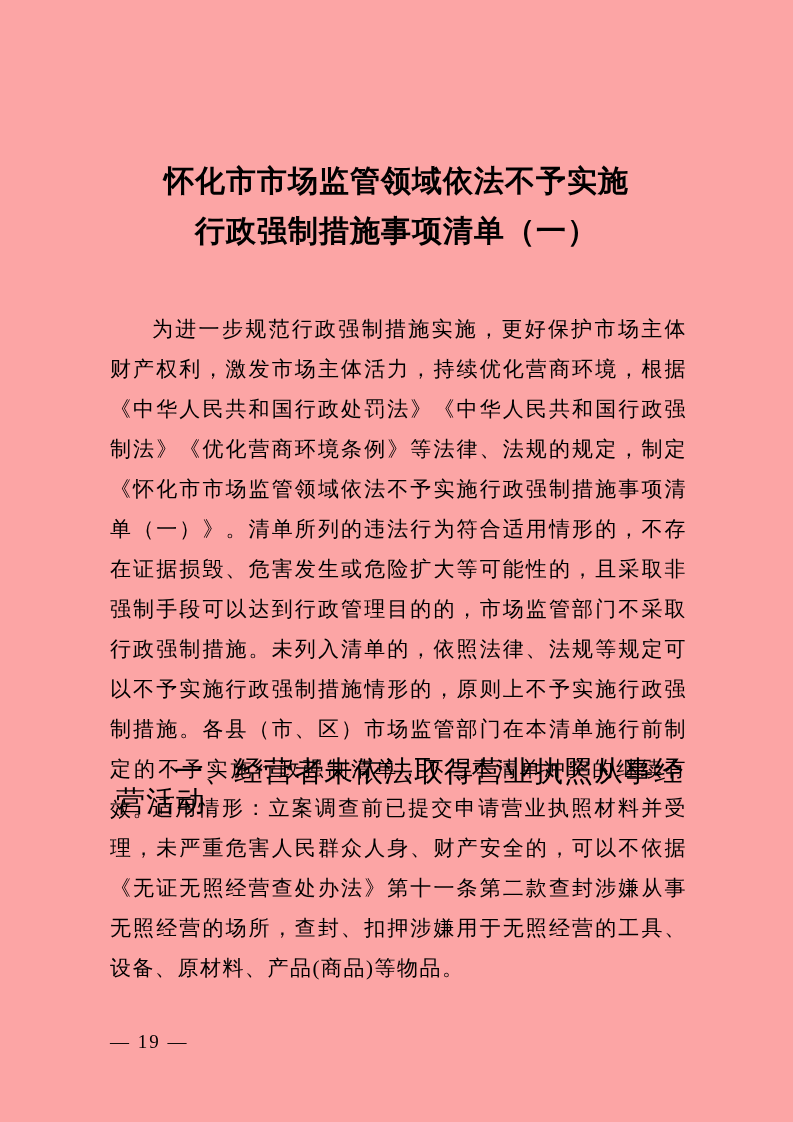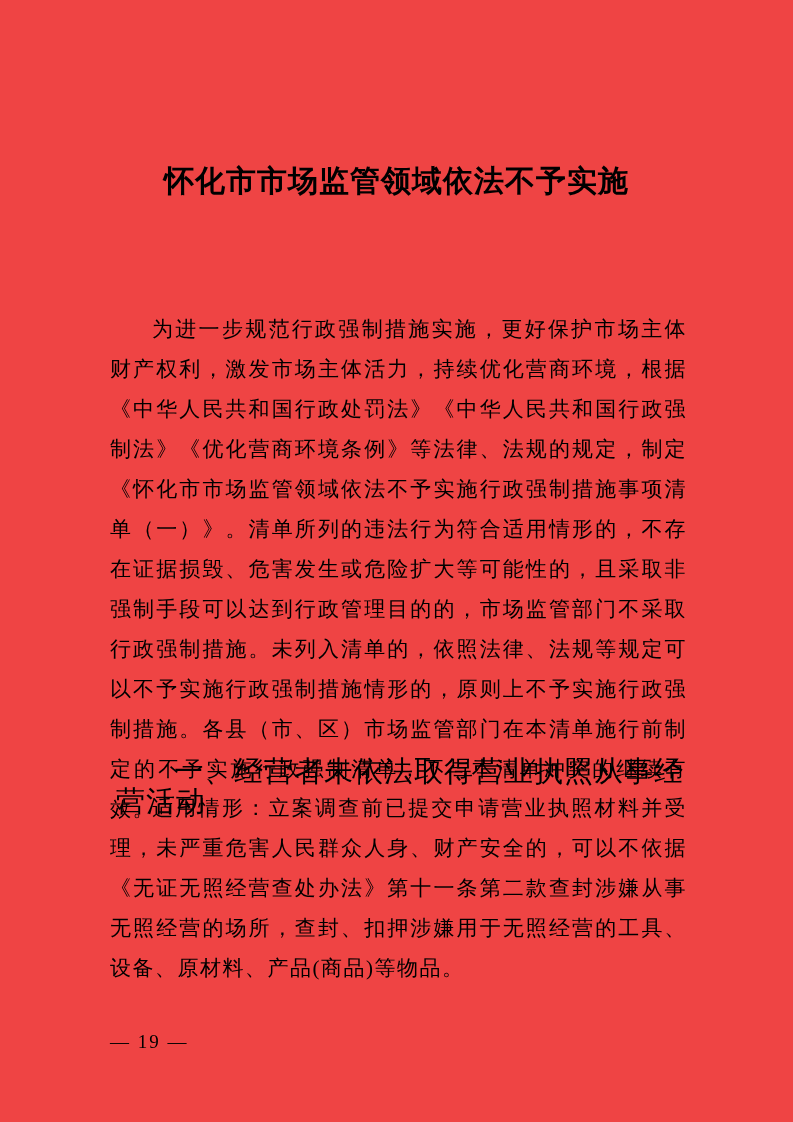--- a/index.html
+++ b/index.html
@@ -4,21 +4,21 @@
 <style>
   html, body {
     margin: 0;
     padding: 0;
     background: #ffffff;
   }
   .page {
     position: relative;
     width: 793px;
     height: 1122px;
-    background: #ef4444;
+    background: #fca5a5;
     overflow: hidden;
     color: #000000;
   }
   .doc-title {
     position: absolute;
     top: 156px;
     left: 0;
     width: 793px;
     text-align: center;
     font-family: "Liberation Serif", "DejaVu Serif", serif;
@@ -71,20 +71,21 @@
     color: #000000;
   }
 </style>
 </head>
 <body>
 
 <div class="page">
 
   <div class="doc-title">
     <div>怀化市市场监管领域依法不予实施</div>
+    <div>行政强制措施事项清单（一）</div>
   </div>
 
   <p class="body-para para-intro">为进一步规范行政强制措施实施，更好保护市场主体财产权利，激发市场主体活力，持续优化营商环境，根据《中华人民共和国行政处罚法》《中华人民共和国行政强制法》《优化营商环境条例》等法律、法规的规定，制定《怀化市市场监管领域依法不予实施行政强制措施事项清单（一）》。清单所列的违法行为符合适用情形的，不存在证据损毁、危害发生或危险扩大等可能性的，且采取非强制手段可以达到行政管理目的的，市场监管部门不采取行政强制措施。未列入清单的，依照法律、法规等规定可以不予实施行政强制措施情形的，原则上不予实施行政强制措施。各县（市、区）市场监管部门在本清单施行前制定的不予实施行政强制清单，不与本清单冲突的继续有效。</p>
 
   <h2 class="section-heading">一、经营者未依法取得营业执照从事经营活动</h2>
 
   <p class="body-para para-section1">适用情形：立案调查前已提交申请营业执照材料并受理，未严重危害人民群众人身、财产安全的，可以不依据《无证无照经营查处办法》第十一条第二款查封涉嫌从事无照经营的场所，查封、扣押涉嫌用于无照经营的工具、设备、原材料、产品(商品)等物品。</p>
 
   <div class="page-footer">— 19 —</div>
 

